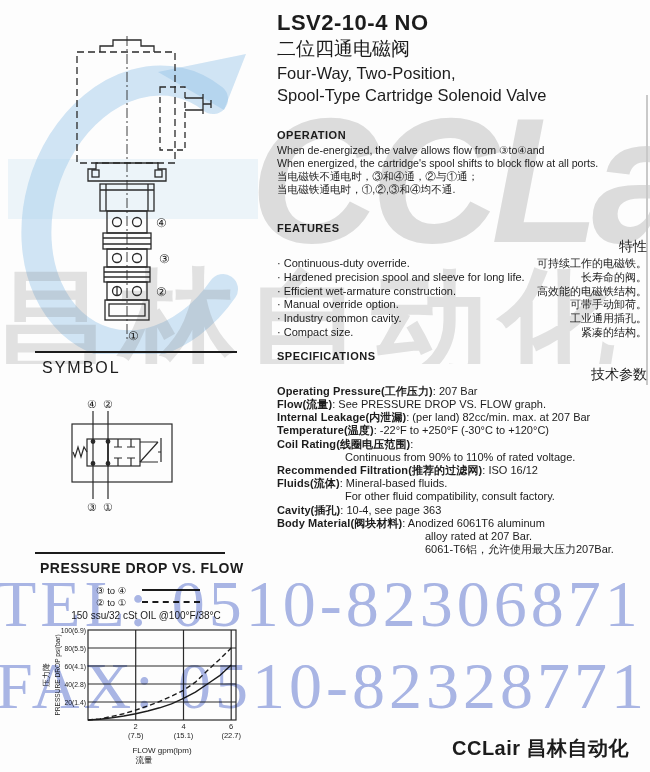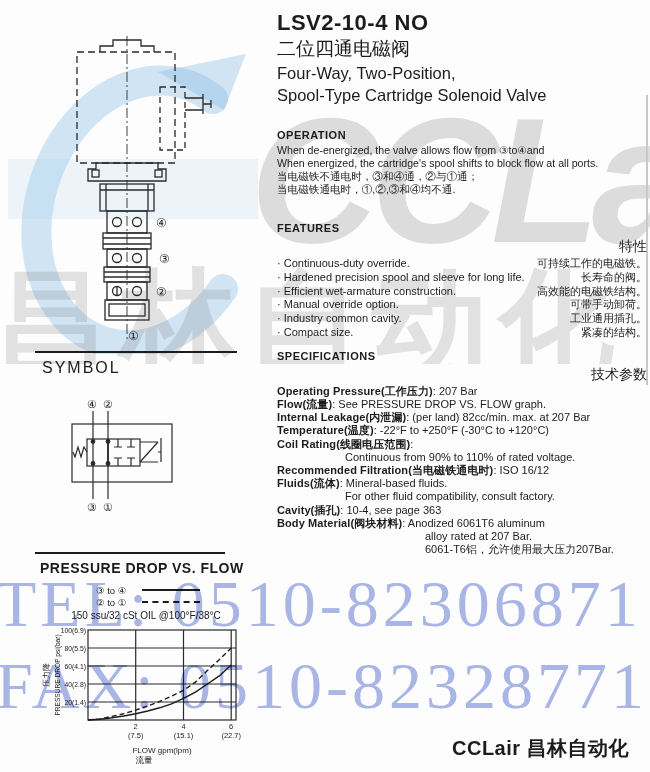--- a/index.html
+++ b/index.html
@@ -267,21 +267,21 @@
   <div class="spec-block">
     <div class="sec-h">SPECIFICATIONS</div>
     <div class="sec-h-cn">技术参数</div>
     <div class="spec-lines">
       <div class="spec-line"><b>Operating Pressure(工作压力)</b><span>: 207 Bar</span></div>
       <div class="spec-line"><b>Flow(流量)</b><span>: See PRESSURE DROP VS. FLOW graph.</span></div>
       <div class="spec-line"><b>Internal Leakage(内泄漏)</b><span>: (per land) 82cc/min. max. at 207 Bar</span></div>
       <div class="spec-line"><b>Temperature(温度)</b><span>: -22°F to +250°F (-30°C to +120°C)</span></div>
       <div class="spec-line"><b>Coil Rating(线圈电压范围)</b><span>:</span></div>
       <div class="spec-line ind1"><b></b><span>Continuous from 90% to 110% of rated voltage.</span></div>
-      <div class="spec-line"><b>Recommended Filtration(当电磁铁通电时)</b><span>: ISO 16/12</span></div>
+      <div class="spec-line"><b>Recommended Filtration(推荐的过滤网)</b><span>: ISO 16/12</span></div>
       <div class="spec-line"><b>Fluids(流体)</b><span>: Mineral-based fluids.</span></div>
       <div class="spec-line ind1"><b></b><span>For other fluid compatibility, consult factory.</span></div>
       <div class="spec-line"><b>Cavity(插孔)</b><span>: 10-4, see page 363</span></div>
       <div class="spec-line"><b>Body Material(阀块材料)</b><span>: Anodized 6061T6 aluminum</span></div>
       <div class="spec-line ind2"><b></b><span>alloy rated at 207 Bar.</span></div>
       <div class="spec-line ind2"><b></b><span>6061-T6铝，允许使用最大压力207Bar.</span></div>
     </div>
   </div>
 </div>
 

